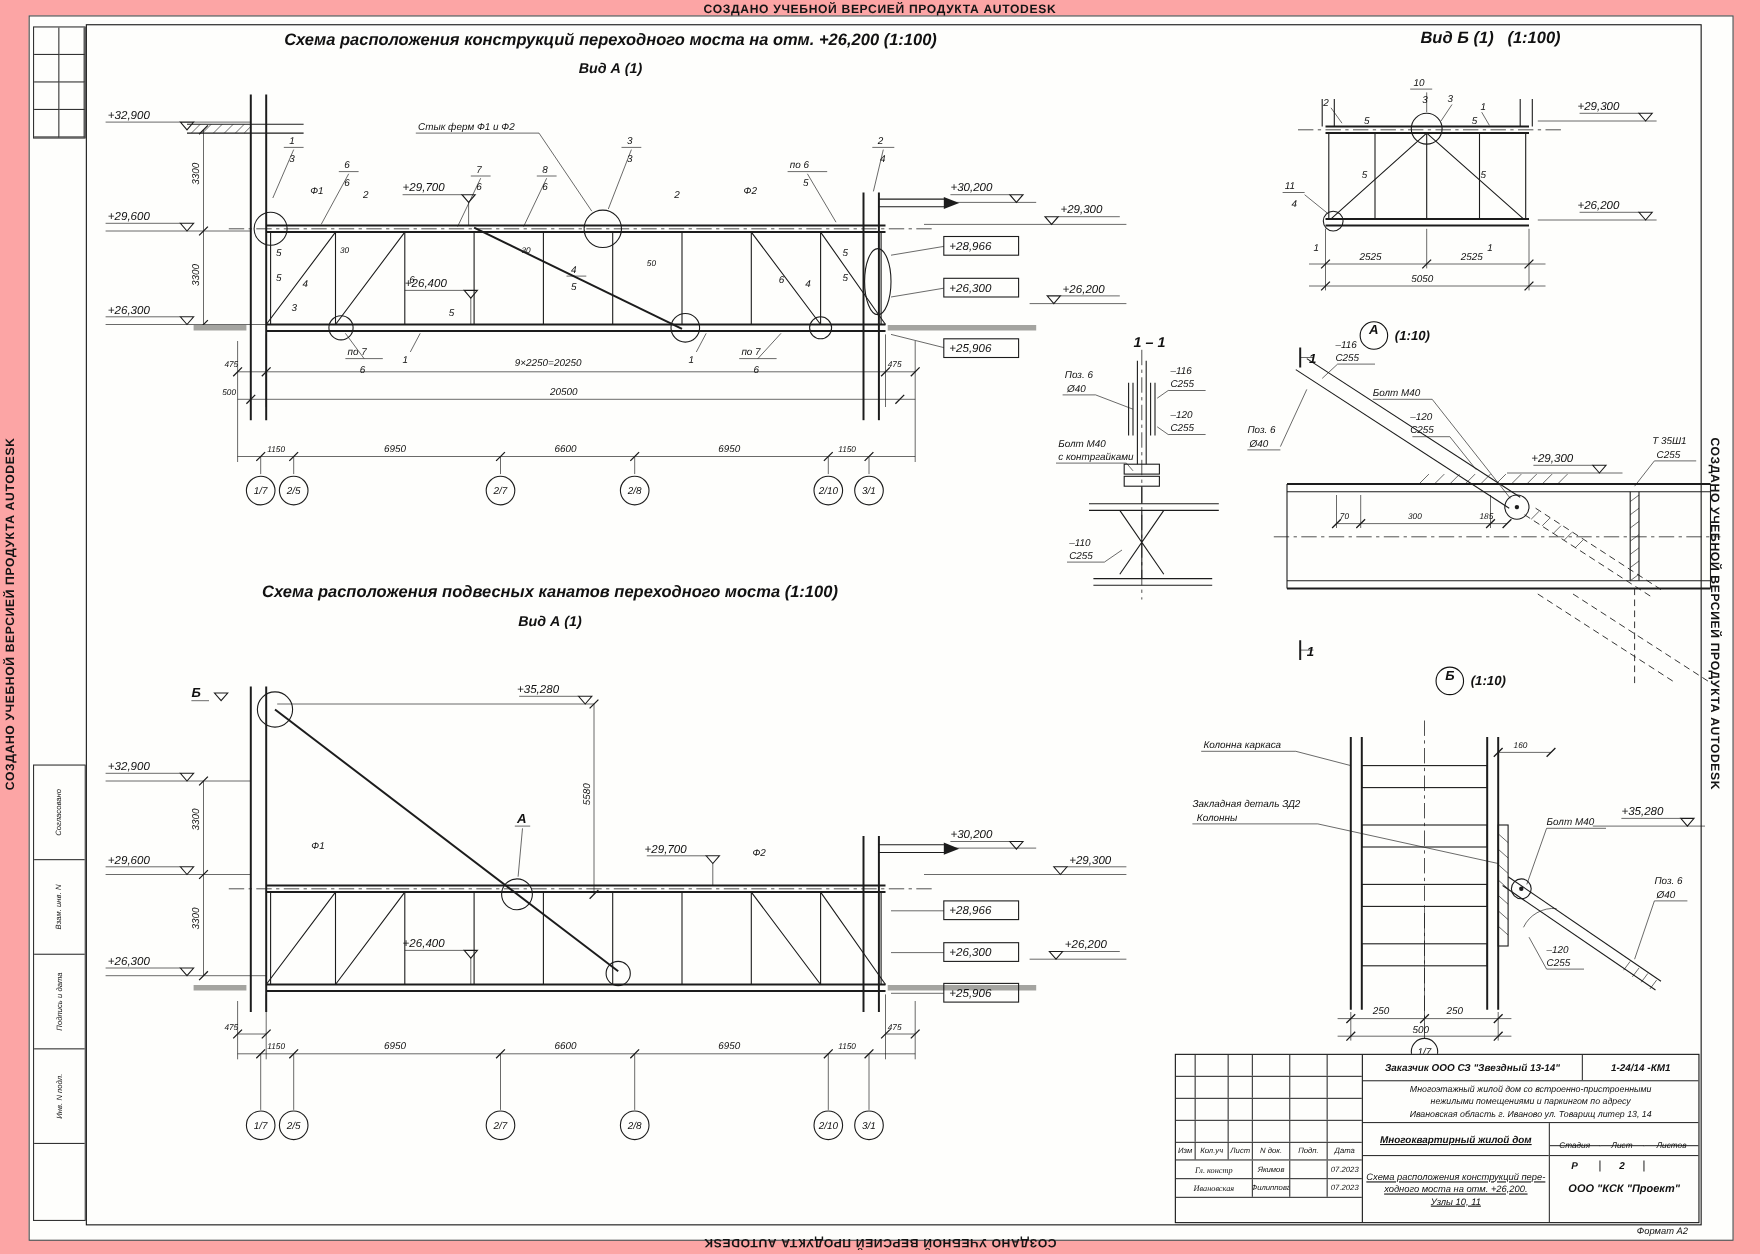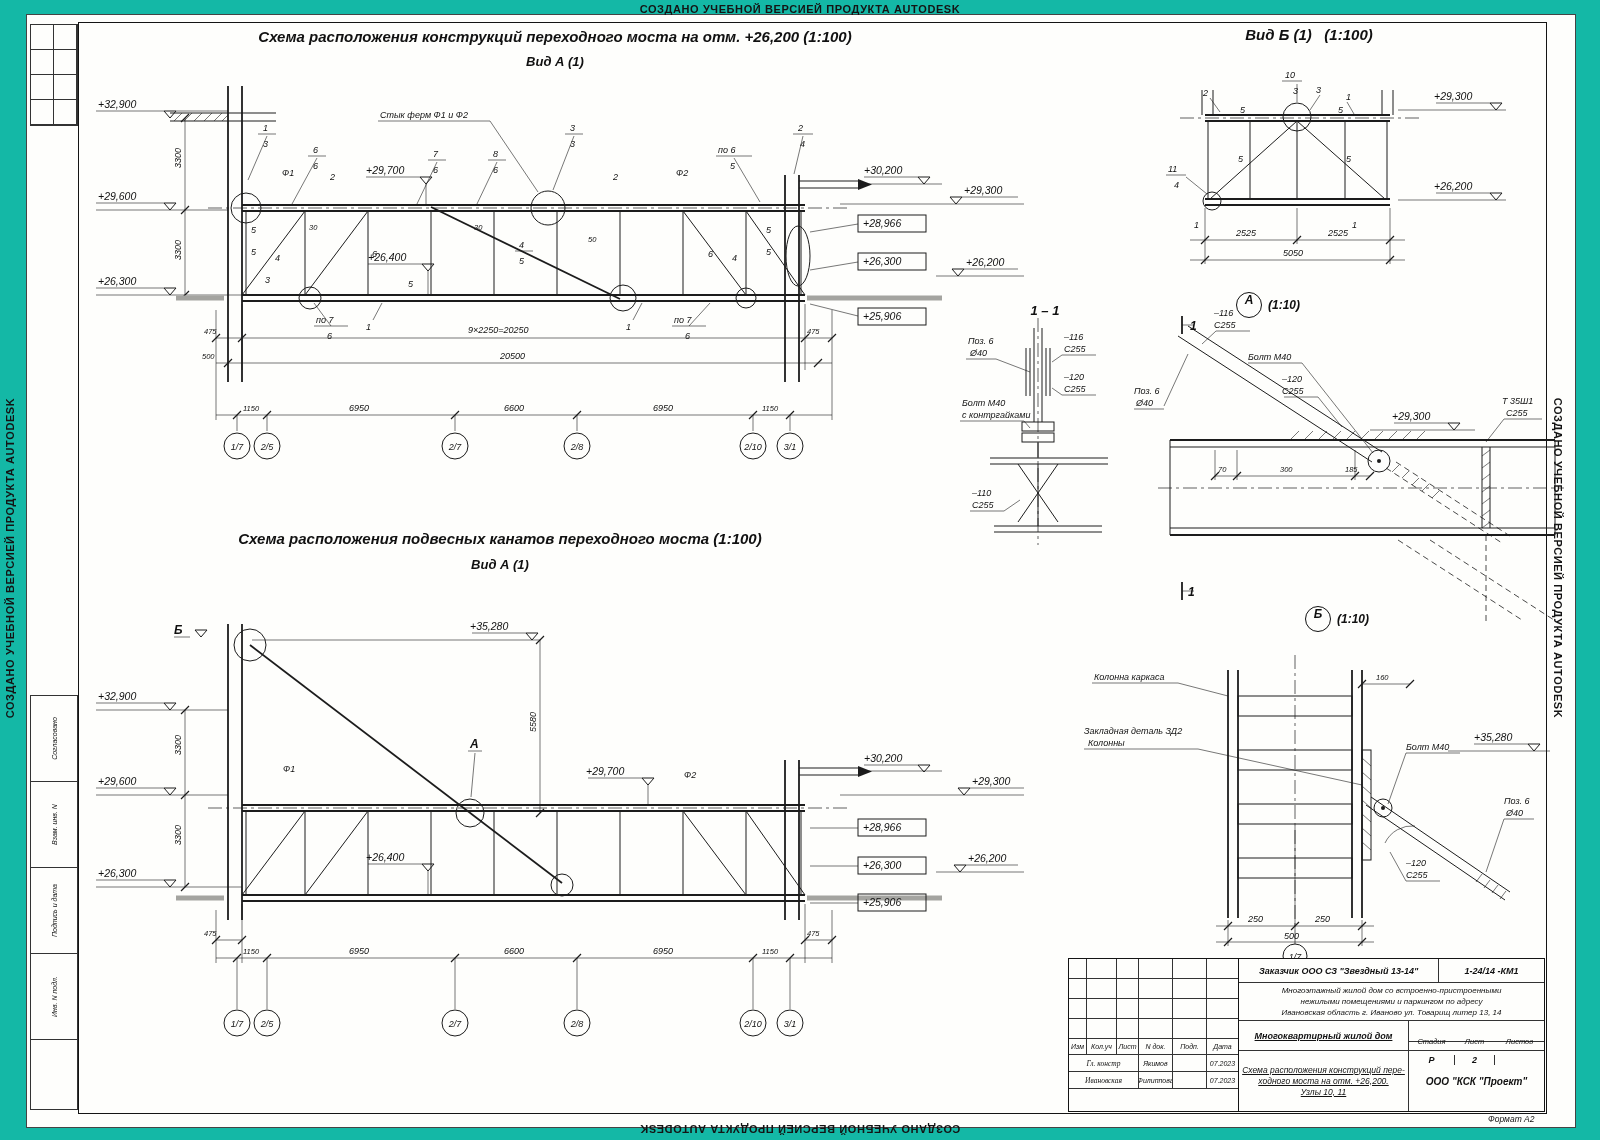--- a/index.html
+++ b/index.html
@@ -1,16 +1,16 @@
 <!DOCTYPE html>
 <html><head>
 <meta charset="utf-8">
 <style>
   html,body{margin:0;padding:0;background:#9a9a96;font-family:"Liberation Sans",sans-serif;}
-  .canvas{position:relative;width:1600px;height:1140px;background:#14b8a6;overflow:hidden;}
+  .canvas{position:relative;width:1600px;height:1140px;background:#fca5a5;overflow:hidden;}
   .abs{position:absolute;}
   .sheet{position:absolute;left:26px;top:14px;width:1548px;height:1112px;background:#fefefc;border:1px solid #444;}
   .frame{position:absolute;left:78px;top:22px;width:1467px;height:1090px;border:1.8px solid #141414;}
   .wm{position:absolute;font:bold 11px "Liberation Sans",sans-serif;color:#141414;letter-spacing:.6px;white-space:nowrap;}
   .wm-top{left:0;right:0;top:3px;text-align:center;}
   .wm-bottom{left:0;right:0;top:1123px;text-align:center;transform:rotate(180deg);}
   .wm-left{left:-300px;top:552px;width:620px;text-align:center;transform:rotate(-90deg);}
   .wm-right{left:1248px;top:552px;width:620px;text-align:center;transform:rotate(90deg);}
   .ttl{font:italic 600 15px "Liberation Sans",sans-serif;color:#111;text-align:center;}
   .ttl2{font:italic 600 13px "Liberation Sans",sans-serif;color:#111;text-align:center;}
@@ -98,21 +98,21 @@
         <span class="mlab">Подпись и дата</span>
       </div>
     <div class="mblk" style="height:85px">
         <span class="mlab">Инв. N подл.</span>
       </div>
     <div class="mblk" style="flex:1"></div>
   </div>
 
   <div class="abs ttl" style="left:150px;top:28px;width:810px">Схема расположения конструкций переходного моста на отм. +26,200   (1:100)</div>
   <div class="abs ttl2" style="left:150px;top:54px;width:810px">Вид А (1)</div>
-  <div class="abs ttl" style="left:1144px;top:26px;width:330px">
+  <div class="abs ttl" style="left:1190px;top:26px;width:330px">
     <span>Вид Б (1)</span>&nbsp;&nbsp;&nbsp;<span>(1:100)</span>
   </div>
   <div class="abs ttl2" style="left:955px;top:303px;width:180px">1 – 1</div>
   <div class="abs" style="left:1236px;top:292px">
     <span class="circ">А</span><span class="ttl2i">(1:10)</span>
   </div>
   <div class="abs ttl" style="left:150px;top:530px;width:700px">Схема расположения подвесных канатов переходного моста   (1:100)</div>
   <div class="abs ttl2" style="left:150px;top:557px;width:700px">Вид А (1)</div>
   <div class="abs" style="left:1305px;top:606px">
     <span class="circ">Б</span><span class="ttl2i">(1:10)</span>

